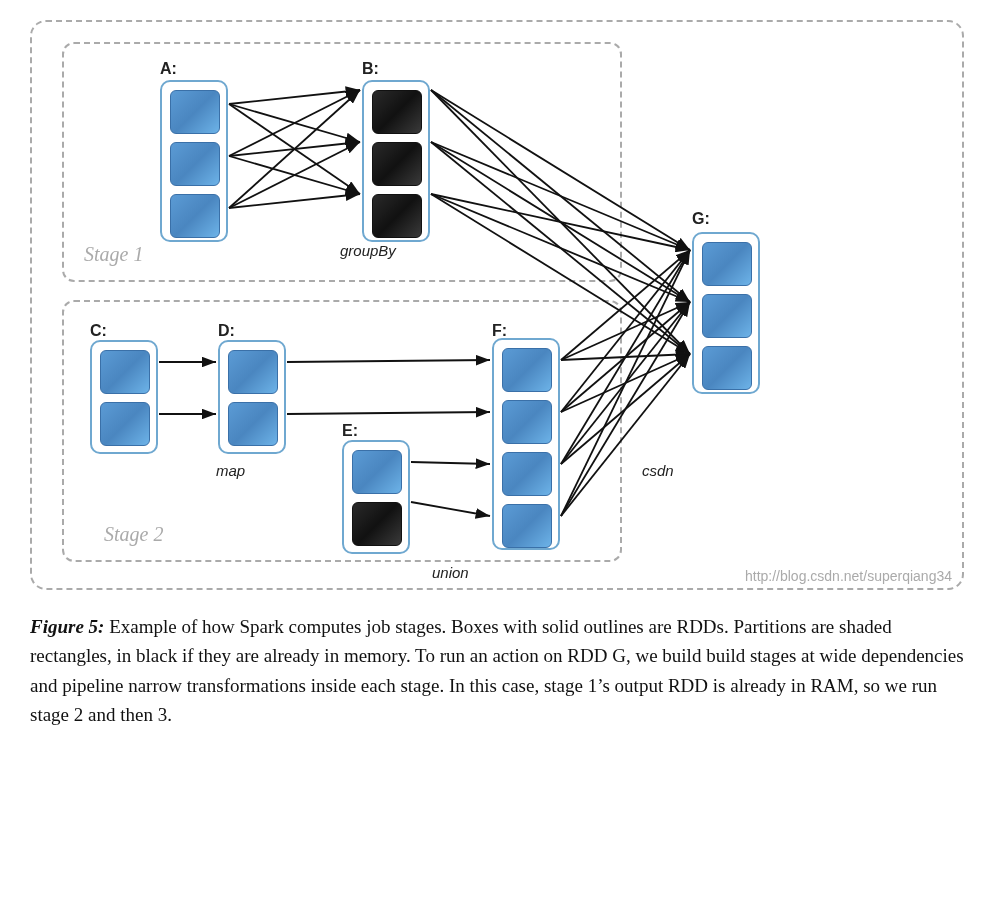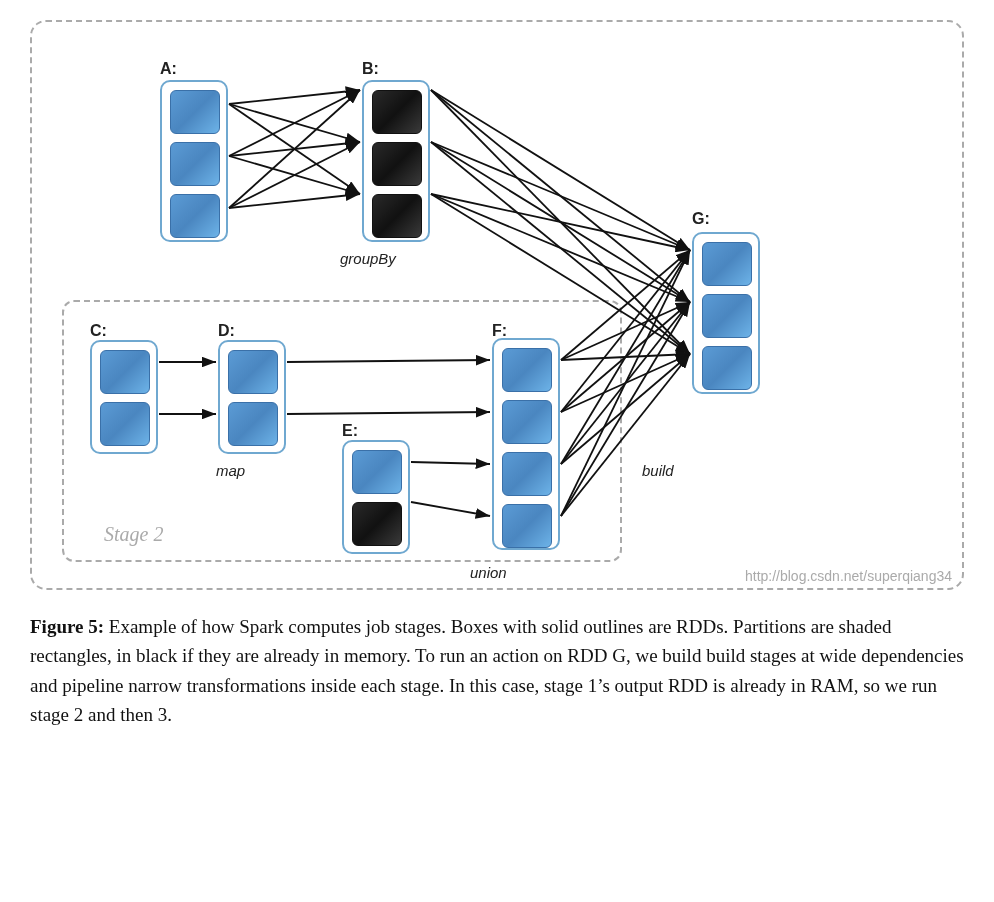--- a/index.html
+++ b/index.html
@@ -96,57 +96,61 @@
     .caption {
       margin-top: 22px;
       font-size: 19px;
       line-height: 1.55;
       color: #111;
       font-family: Georgia, 'Times New Roman', serif;
     }
 
     .caption-label {
       font-weight: bold;
+      font-style: italic;
     }
 
     .watermark {
       position: absolute;
       bottom: 4px;
       right: 10px;
       font-size: 14px;
       color: #aaa;
       font-family: Arial, sans-serif;
     }
   </style>
 </head>
 <body>
 
 <div class="main-container">
   <div class="diagram-area">
 
+    <div class="stage-box" style="left:30px; top:20px; width:560px; height:240px;">
+      <span class="stage-label" style="left:20px; bottom:14px;">Stage 1</span>
+    </div>
 
     <div class="stage-box" style="left:30px; top:278px; width:560px; height:262px;">
       <span class="stage-label" style="left:20px; bottom:14px;margin-left:20px;">Stage 2</span>
     </div>
 
 
     <span class="rdd-label" style="left:128px; top:38px;">A:</span>
     <div class="rdd-group" style="left:128px; top:58px; width:68px; height:162px;">
       <div class="partition partition-blue" style="left:8px; top:8px; width:50px; height:44px;"></div>
       <div class="partition partition-blue" style="left:8px; top:60px; width:50px; height:44px;"></div>
       <div class="partition partition-blue" style="left:8px; top:112px; width:50px; height:44px;"></div>
     </div>
 
     <span class="rdd-label" style="left:330px; top:38px;">B:</span>
     <div class="rdd-group" style="left:330px; top:58px; width:68px; height:162px;">
       <div class="partition partition-dark" style="left:8px; top:8px; width:50px; height:44px;"></div>
       <div class="partition partition-dark" style="left:8px; top:60px; width:50px; height:44px;"></div>
       <div class="partition partition-dark" style="left:8px; top:112px; width:50px; height:44px;"></div>
     </div>
-    <span class="op-label" style="left:308px; top:228px;">groupBy</span>
+    <span class="op-label" style="left:308px; top:220px;">groupBy</span>
 
     <span class="rdd-label" style="left:58px; top:300px;">C:</span>
     <div class="rdd-group" style="left:58px; top:318px; width:68px; height:114px;">
       <div class="partition partition-blue" style="left:8px; top:8px; width:50px; height:44px;"></div>
       <div class="partition partition-blue" style="left:8px; top:60px; width:50px; height:44px;"></div>
     </div>
 
     <span class="rdd-label" style="left:186px; top:300px;">D:</span>
     <div class="rdd-group" style="left:186px; top:318px; width:68px; height:114px;">
       <div class="partition partition-blue" style="left:8px; top:8px; width:50px; height:44px;"></div>
@@ -160,29 +164,29 @@
       <div class="partition partition-dark" style="left:8px; top:60px; width:50px; height:44px;"></div>
     </div>
 
     <span class="rdd-label" style="left:460px; top:300px;">F:</span>
     <div class="rdd-group" style="left:460px; top:316px; width:68px; height:212px;">
       <div class="partition partition-blue" style="left:8px; top:8px; width:50px; height:44px;"></div>
       <div class="partition partition-blue" style="left:8px; top:60px; width:50px; height:44px;"></div>
       <div class="partition partition-blue" style="left:8px; top:112px; width:50px; height:44px;"></div>
       <div class="partition partition-blue" style="left:8px; top:164px; width:50px; height:44px;"></div>
     </div>
-    <span class="op-label" style="left:400px; top:542px;margin-left:38px;">union</span>
+    <span class="op-label" style="left:400px; top:542px;">union</span>
 
     <span class="rdd-label" style="left:660px; top:188px;">G:</span>
     <div class="rdd-group" style="left:660px; top:210px; width:68px; height:162px;">
       <div class="partition partition-blue" style="left:8px; top:8px; width:50px; height:44px;"></div>
       <div class="partition partition-blue" style="left:8px; top:60px; width:50px; height:44px;"></div>
       <div class="partition partition-blue" style="left:8px; top:112px; width:50px; height:44px;"></div>
     </div>
-    <span class="op-label" style="left:610px; top:440px;">build</span>
+    <span class="op-label" style="left:610px; top:440px;">csdn</span>
 
     <svg class="arrows-svg">
       <defs>
         <marker id="arrowhead" markerWidth="8" markerHeight="6" refX="8" refY="3" orient="auto">
           <polygon points="0 0, 8 3, 0 6" fill="#111"></polygon>
         </marker>
       </defs>
 
       <line x1="197" y1="82" x2="328" y2="68" stroke="#111" stroke-width="1.8" marker-end="url(#arrowhead)"></line>
       <line x1="197" y1="82" x2="328" y2="120" stroke="#111" stroke-width="1.8" marker-end="url(#arrowhead)"></line>

